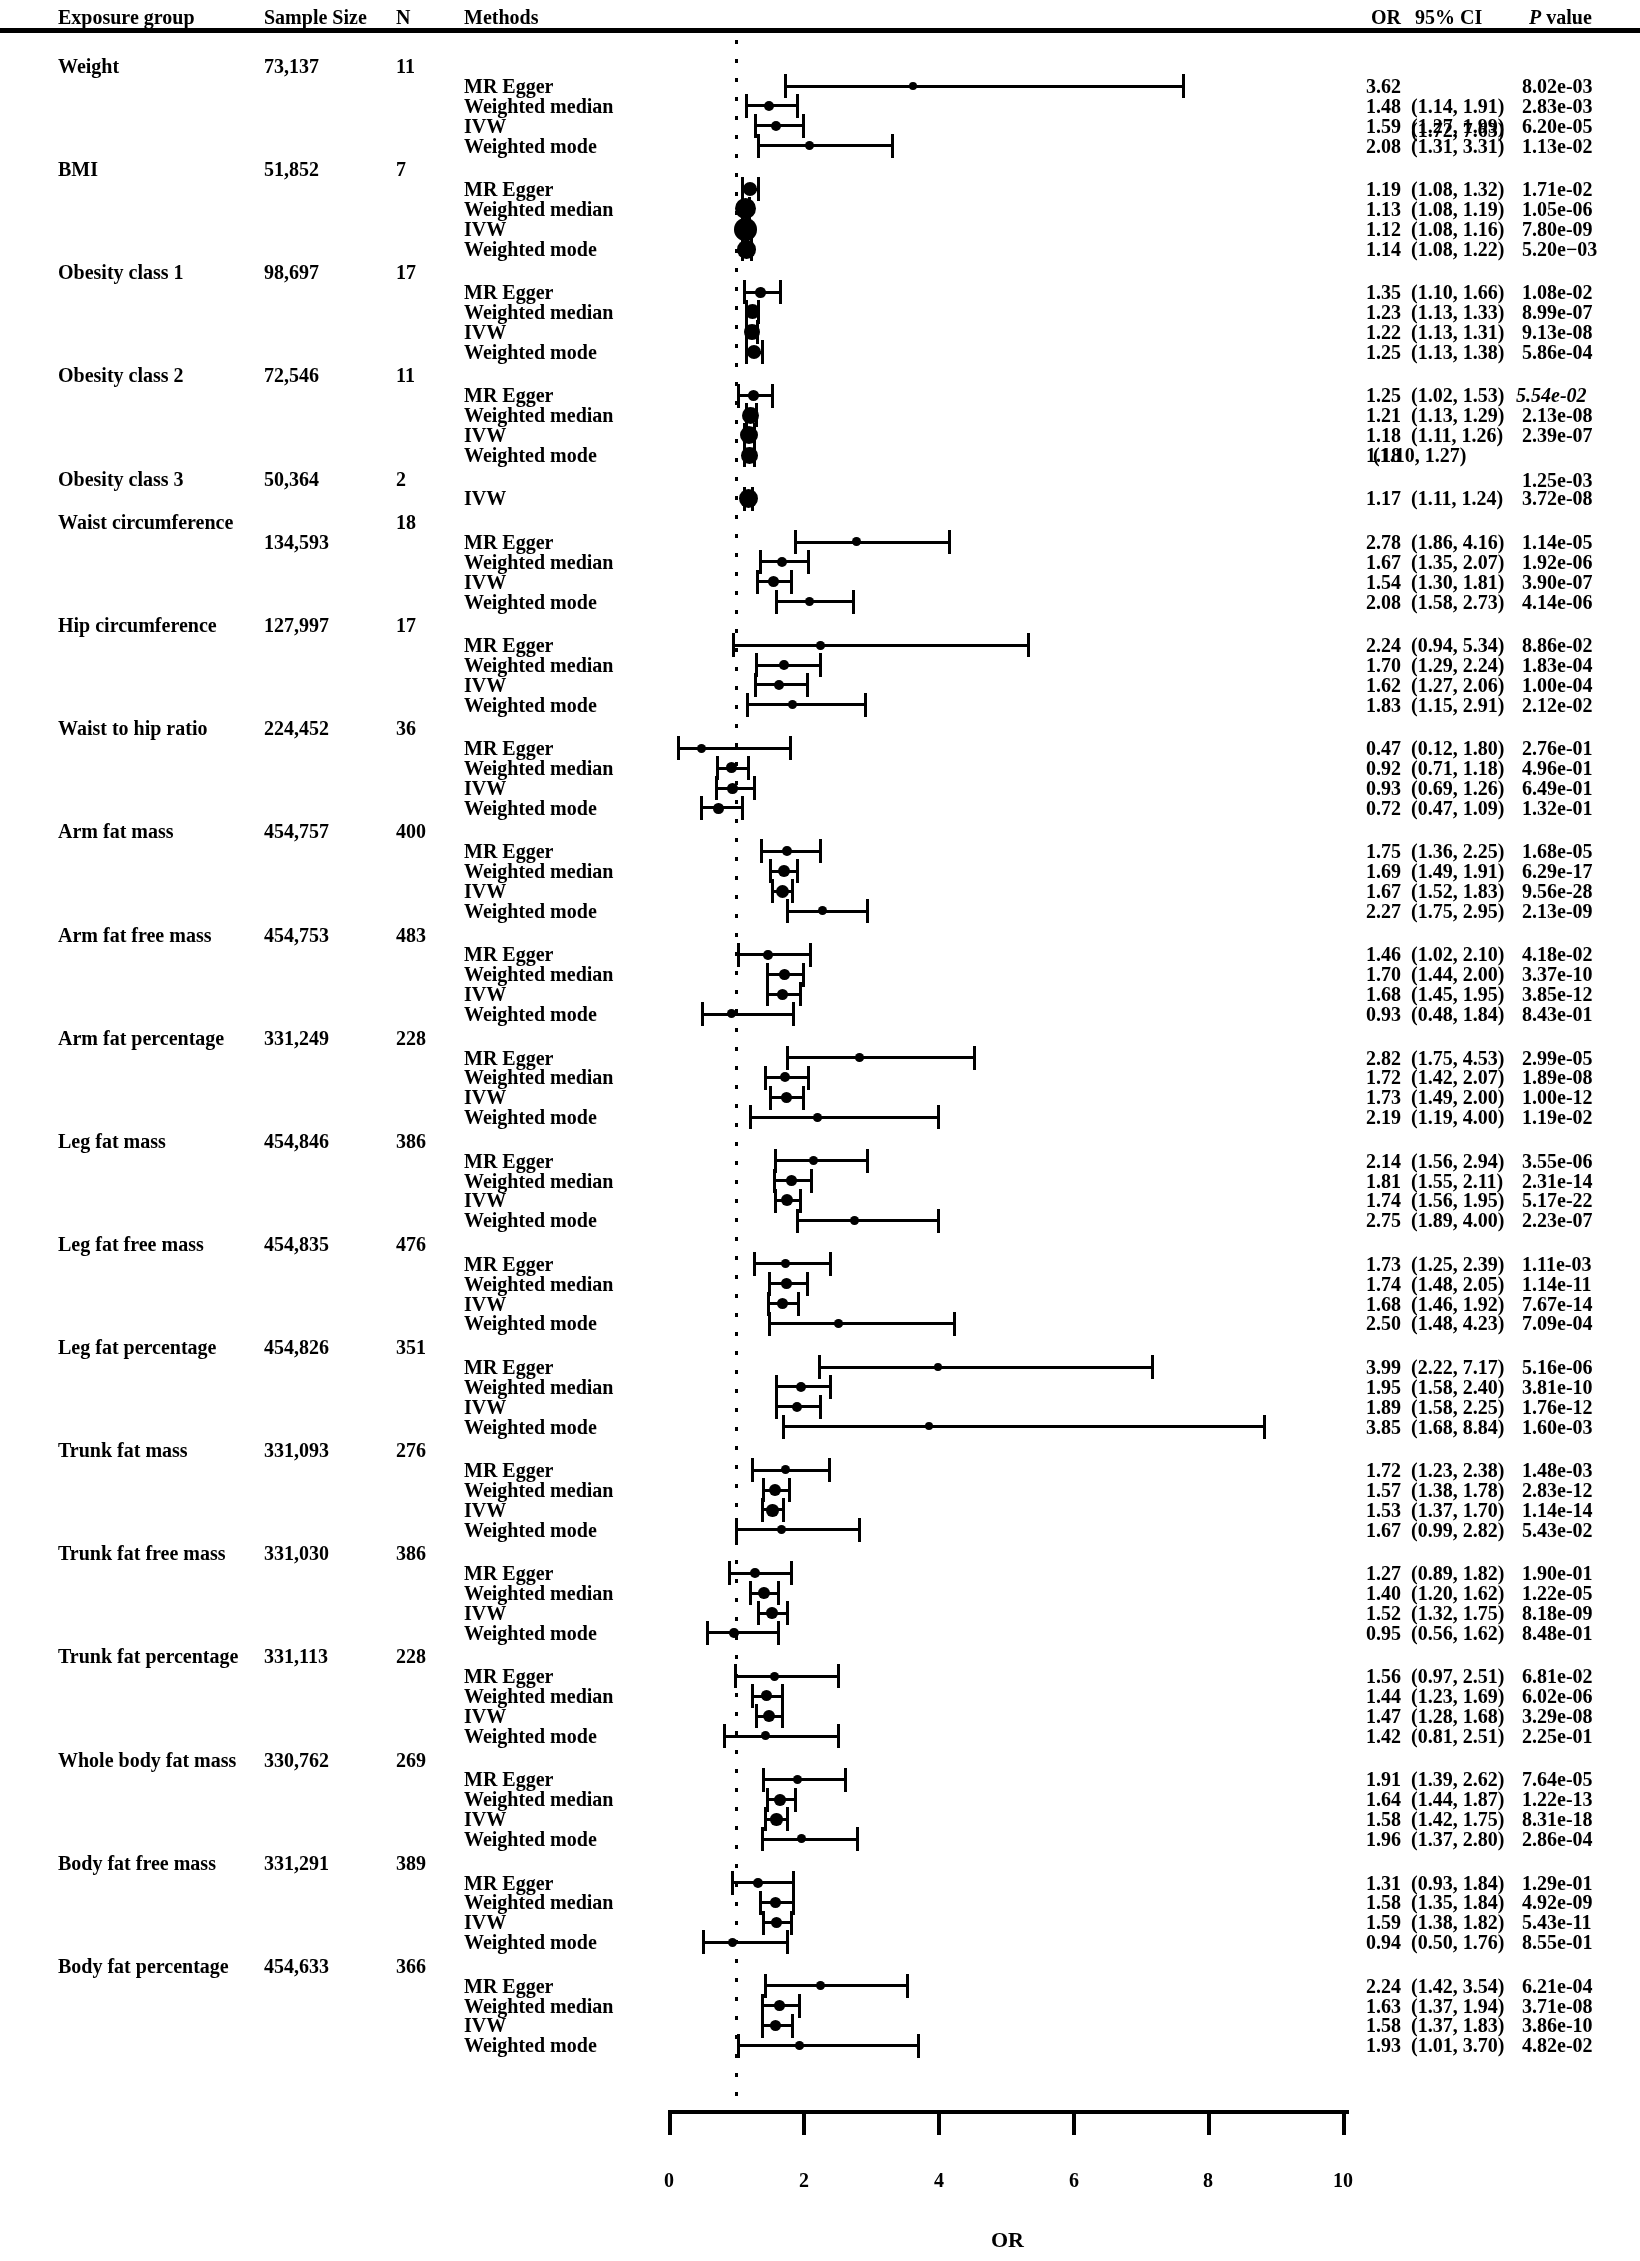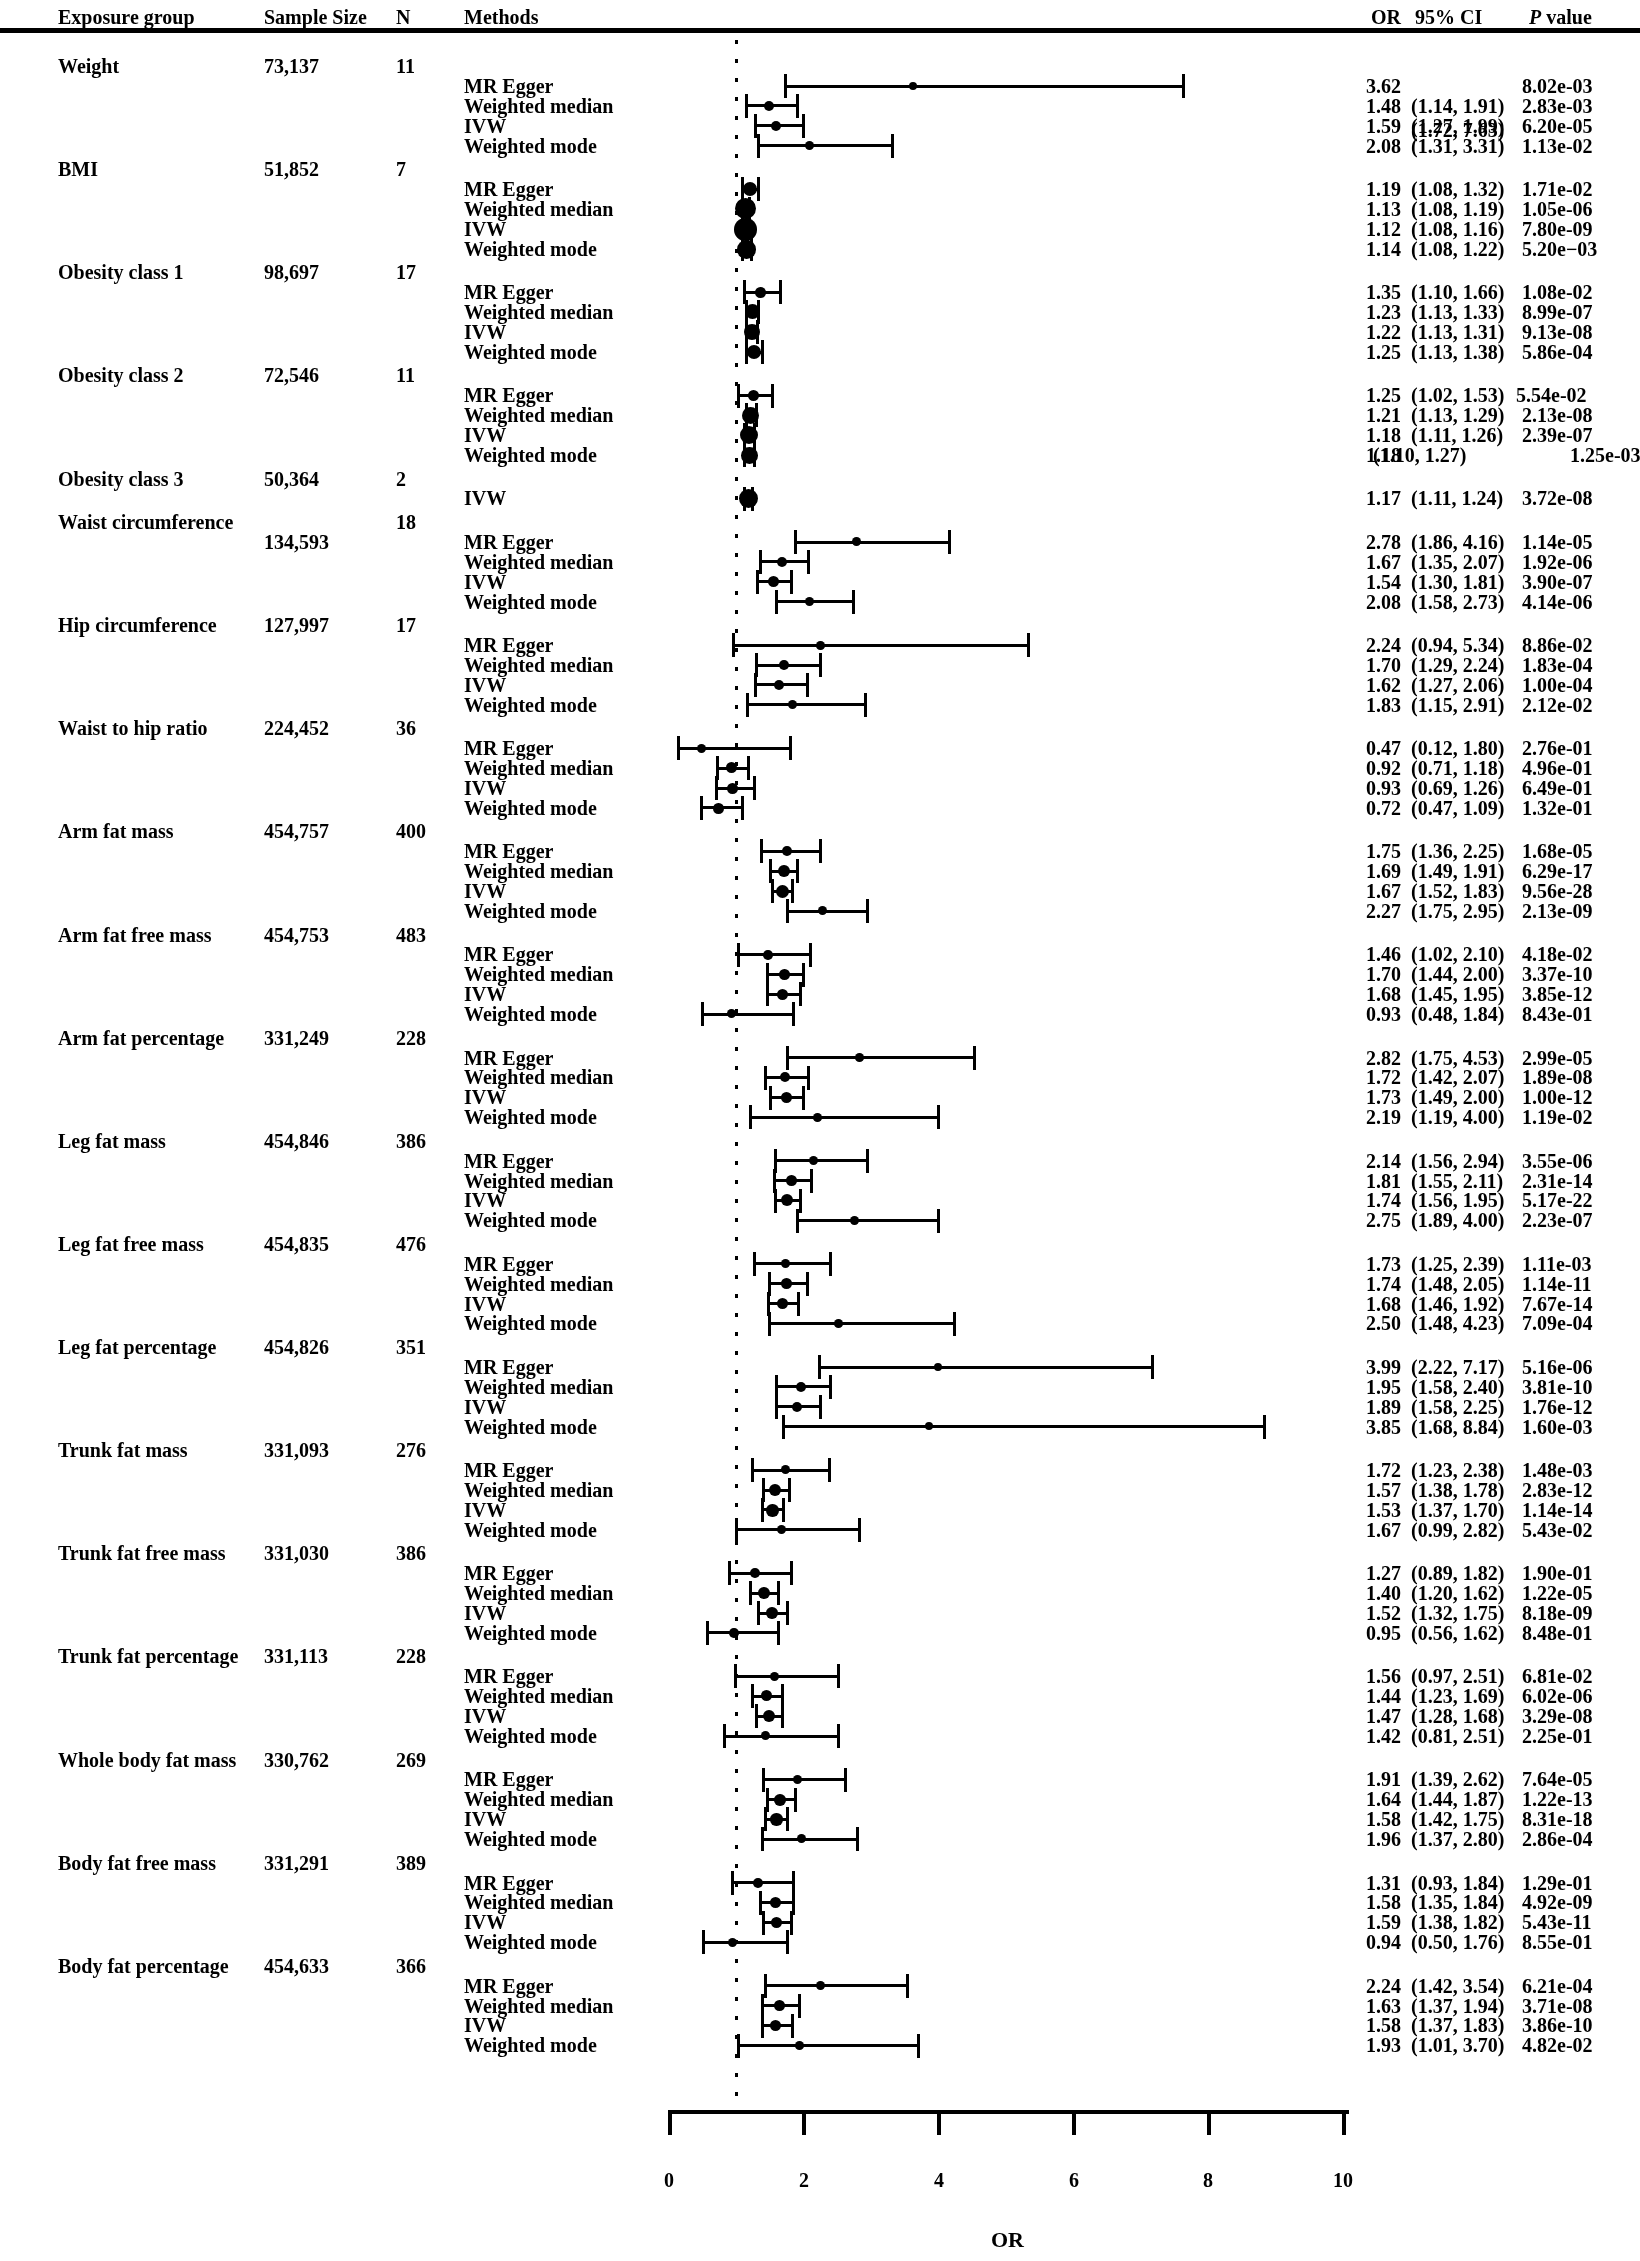--- a/index.html
+++ b/index.html
@@ -151,21 +151,21 @@
       <div class="abs" style="left: 58px; top: 365px;">Obesity class 2</div>
       <div class="abs" style="left: 264px; top: 365px;">72,546</div>
       <div class="abs" style="left: 396px; top: 365px;">11</div>
       <div class="abs" style="left: 464px; top: 385px;">MR Egger</div>
       <div class="bar-line" style="left: 738px; top: 394px; width: 34px;"></div>
       <div class="bar-cap" style="left: 737px; top: 384px;"></div>
       <div class="bar-cap" style="left: 771px; top: 384px;"></div>
       <div class="dot" style="left: 748px; top: 390px; width: 11px; height: 11px;"></div>
       <div class="abs right" style="left: 1329px; top: 385px; width: 72px;">1.25</div>
       <div class="abs" style="left: 1411px; top: 385px;">(1.02, 1.53)</div>
-      <div class="abs" style="left: 1516px; top: 385px;">5.54e-02</div>
+      <div class="abs" style="left: 1516px; top: 385px; font-style: italic;">5.54e-02</div>
       <div class="abs" style="left: 464px; top: 405px;">Weighted median</div>
       <div class="bar-line" style="left: 746px; top: 414px; width: 10.8px;"></div>
       <div class="bar-cap" style="left: 745px; top: 403px;"></div>
       <div class="bar-cap" style="left: 755px; top: 403px;"></div>
       <div class="dot" style="left: 742px; top: 407px; width: 17px; height: 17px;"></div>
       <div class="abs right" style="left: 1329px; top: 405px; width: 72px;">1.21</div>
       <div class="abs" style="left: 1411px; top: 405px;">(1.13, 1.29)</div>
       <div class="abs" style="left: 1522px; top: 405px;">2.13e-08</div>
       <div class="abs" style="left: 464px; top: 425px;">IVW</div>
       <div class="bar-line" style="left: 744px; top: 434px; width: 10px;"></div>
@@ -175,21 +175,21 @@
       <div class="abs right" style="left: 1329px; top: 425px; width: 72px;">1.18</div>
       <div class="abs" style="left: 1411px; top: 425px;">(1.11, 1.26)</div>
       <div class="abs" style="left: 1522px; top: 425px;">2.39e-07</div>
       <div class="abs" style="left: 464px; top: 445px;">Weighted mode</div>
       <div class="bar-line" style="left: 744px; top: 454px; width: 11.5px;"></div>
       <div class="bar-cap" style="left: 743px; top: 443px;"></div>
       <div class="bar-cap" style="left: 753px; top: 443px;"></div>
       <div class="dot" style="left: 741px; top: 447px; width: 16.7px; height: 16.7px;"></div>
       <div class="abs right" style="left: 1329px; top: 445px; width: 72px;">1.18</div>
       <div class="abs" style="left: 1373px; top: 445px;">(1.10, 1.27)</div>
-      <div class="abs" style="left: 1522px; top: 445px; margin-left: 48px;">1.25e-03</div>
+      <div class="abs" style="left: 1522px; top: 470px;">1.25e-03</div>
       <div class="abs" style="left: 58px; top: 469px;">Obesity class 3</div>
       <div class="abs" style="left: 264px; top: 469px;">50,364</div>
       <div class="abs" style="left: 396px; top: 469px;">2</div>
       <div class="abs" style="left: 464px; top: 488px;">IVW</div>
       <div class="bar-line" style="left: 744px; top: 497px; width: 8.8px;"></div>
       <div class="bar-cap" style="left: 743px; top: 487px;"></div>
       <div class="bar-cap" style="left: 751px; top: 487px;"></div>
       <div class="dot" style="left: 739px; top: 489px; width: 19px; height: 19px;"></div>
       <div class="abs right" style="left: 1329px; top: 488px; width: 72px;">1.17</div>
       <div class="abs" style="left: 1411px; top: 488px;">(1.11, 1.24)</div>

